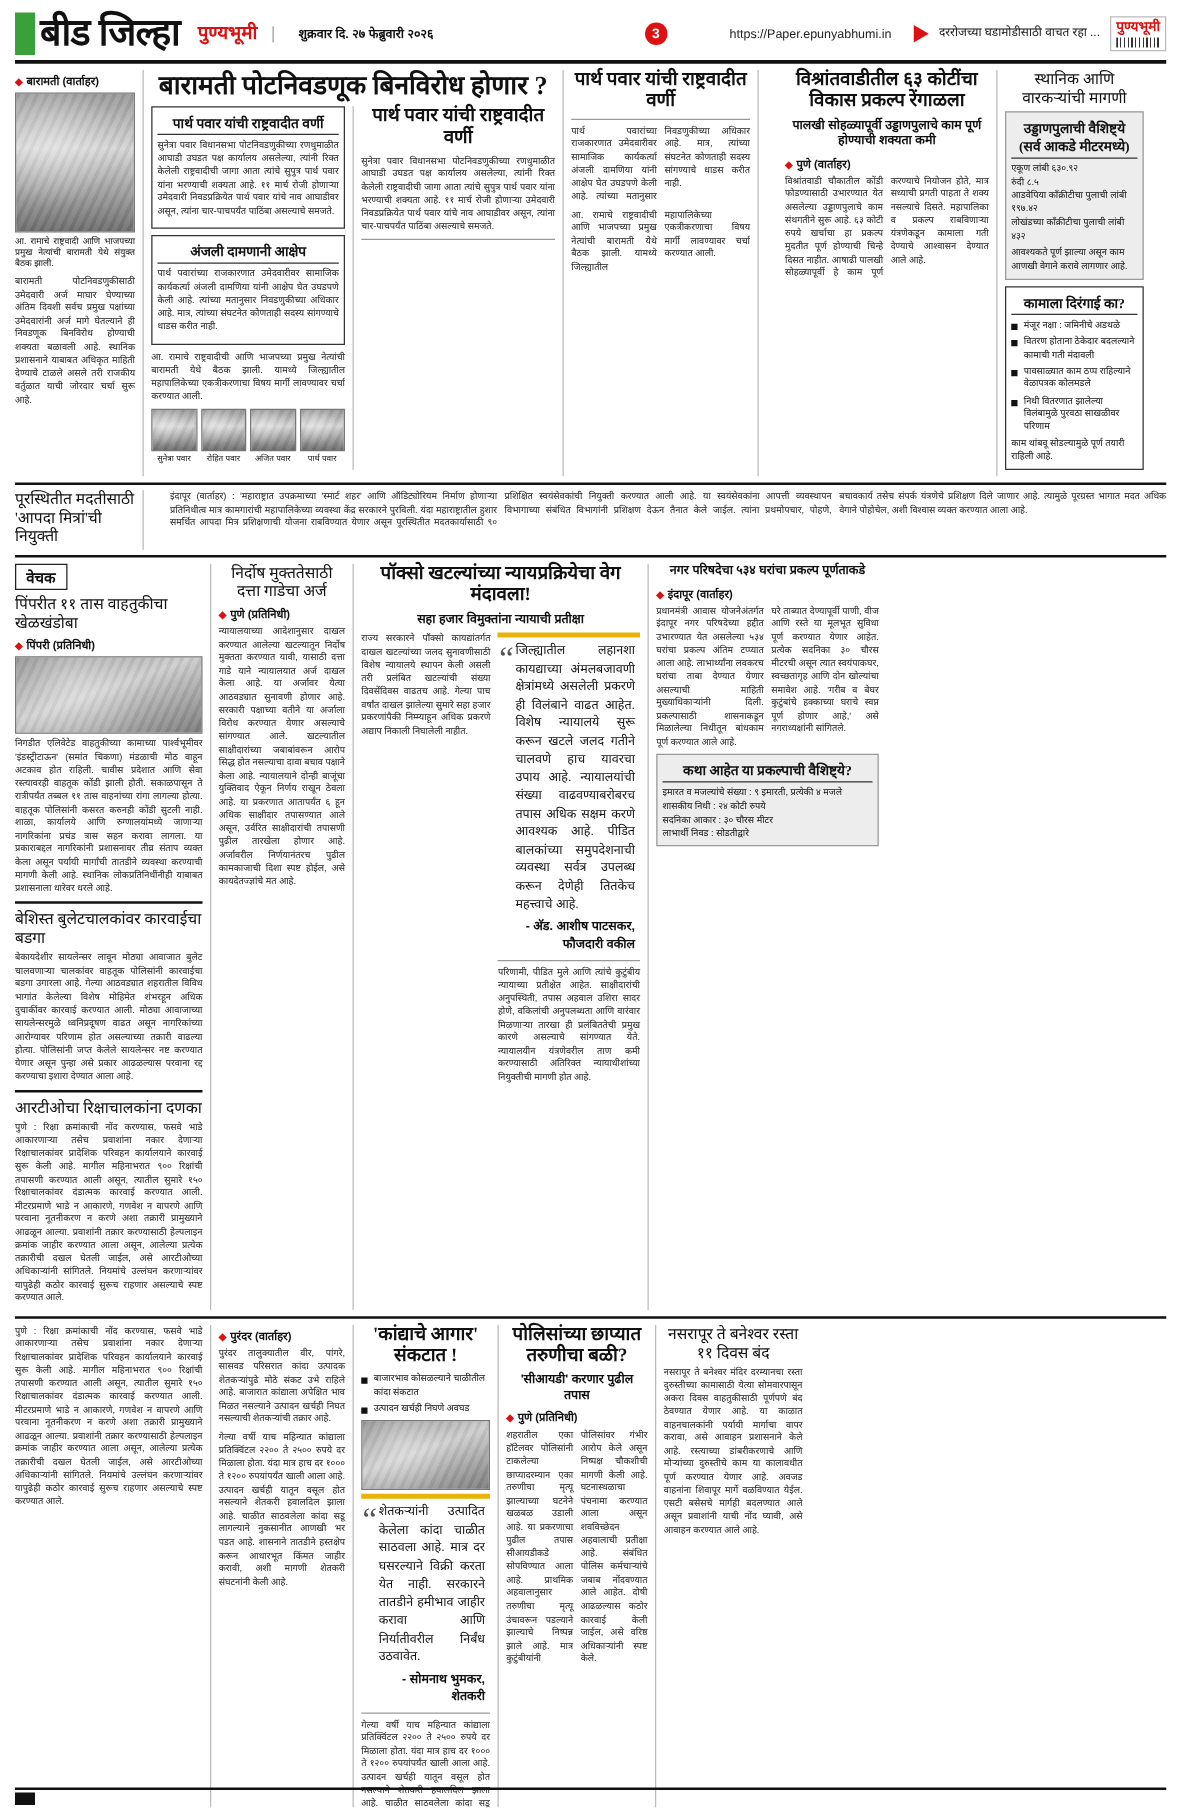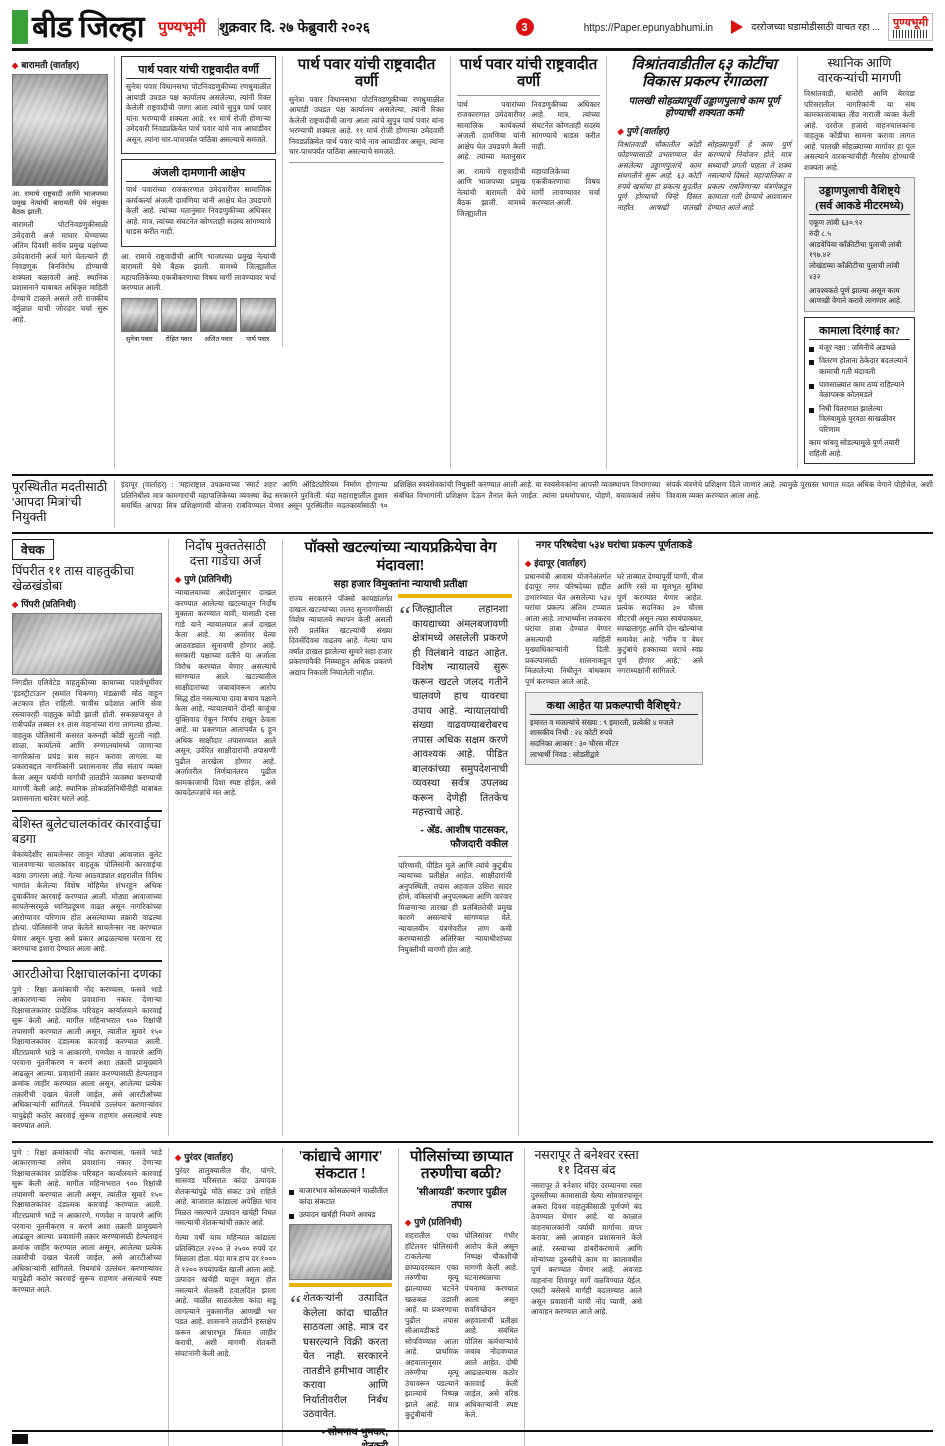--- a/index.html
+++ b/index.html
@@ -39,25 +39,25 @@
     line-height: 1;
   }
   .mast-sub {
     font-family: "Liberation Serif", serif;
     color: #d11;
     font-weight: bold;
     font-size: 15px;
     line-height: 1;
   }
   .mast-date {
-    font-size: 14px;
+    font-size: 10px;
     font-weight: bold;
     line-height: 1.3;
     border-left: 1px solid #999;
-    padding-left: 0;
+    padding-left: 20px;
     margin-left: 4px;
   }
   .mast-spacer { flex: 1; }
   .mast-badge {
     width: 18px; height: 18px; border-radius: 50%;
     background: #d11; color: #fff;
     font-size: 11px; font-weight: bold;
     display: flex; align-items: center; justify-content: center;
   }
   .mast-url { font-size: 10px; color: #222; padding-left: 42px; }
@@ -139,21 +139,21 @@
   }
   .body {
     font-size: 7.4px;
     line-height: 1.42;
     text-align: justify;
     color: #222;
     margin: 0 0 4px 0;
     word-break: break-word;
   }
   .body.two { column-count: 2; column-gap: 6px; }
-  .body.three { column-count: 3; column-gap: 6px; }
+  .body.three { column-count: 3; column-gap: 6px; margin-left: 15px; }
   .photo {
     width: 100%;
     background: linear-gradient(160deg,#8e8e8e,#cfcfcf 45%,#7d7d7d);
     border: 1px solid #777;
     margin-bottom: 3px;
     position: relative;
     overflow: hidden;
   }
   .photo.portrait { background: linear-gradient(180deg,#9b9b9b,#d6d6d6 40%,#6f6f6f); }
   .photo:after {
@@ -265,20 +265,21 @@
   <div class="section" style="align-items:stretch;">
 
     <div class="col" style="flex:0 0 96px;">
       <div class="byline">बारामती (वार्ताहर)</div>
       <div class="photo portrait" style="height:112px;"></div>
       <div class="cap">आ. रामाचे राष्ट्रवादी आणि भाजपच्या प्रमुख नेत्यांची बारामती येथे संयुक्त बैठक झाली.</div>
       <div class="body">बारामती पोटनिवडणुकीसाठी उमेदवारी अर्ज माघार घेण्याच्या अंतिम दिवशी सर्वच प्रमुख पक्षांच्या उमेदवारांनी अर्ज मागे घेतल्याने ही निवडणूक बिनविरोध होण्याची शक्यता बळावली आहे. स्थानिक प्रशासनाने याबाबत अधिकृत माहिती देण्याचे टाळले असले तरी राजकीय वर्तुळात याची जोरदार चर्चा सुरू आहे.</div>
     </div>
 
     <div class="col vline" style="flex:0 0 330px; padding-left:6px;">
+      <h1 class="head">बारामती पोटनिवडणूक बिनविरोध होणार ?</h1>
       <div style="display:flex; gap:6px;">
         <div style="flex:1;">
           <div class="boxed">
             <div class="boxed-title">पार्थ पवार यांची राष्ट्रवादीत वर्णी</div>
             <div class="body">सुनेत्रा पवार विधानसभा पोटनिवडणुकीच्या रणधुमाळीत आघाडी उघडत पक्ष कार्यालय असलेल्या, त्यांनी रिक्त केलेली राष्ट्रवादीची जागा आता त्यांचे सुपुत्र पार्थ पवार यांना भरण्याची शक्यता आहे. ११ मार्च रोजी होणाऱ्या उमेदवारी निवडप्रक्रियेत पार्थ पवार यांचे नाव आघाडीवर असून, त्यांना चार-पाचपर्यंत पाठिंबा असल्याचे समजते.</div>
           </div>
           <div class="boxed">
             <div class="boxed-title">अंजली दामणानी आक्षेप</div>
             <div class="body">पार्थ पवारांच्या राजकारणात उमेदवारीवर सामाजिक कार्यकर्त्या अंजली दामणिया यांनी आक्षेप घेत उघडपणे केली आहे. त्यांच्या मतानुसार निवडणुकीच्या अधिकार आहे. मात्र, त्यांच्या संघटनेत कोणताही सदस्य सांगण्याचे धाडस करीत नाही.</div>
           </div>
@@ -310,30 +311,29 @@
       </div>
     </div>
 
     <div class="col vline" style="flex:0 0 150px; padding-left:6px;">
       <h2 class="head">पार्थ पवार यांची राष्ट्रवादीत वर्णी</h2>
       <div class="rule"></div>
       <div class="body two">पार्थ पवारांच्या राजकारणात उमेदवारीवर सामाजिक कार्यकर्त्या अंजली दामणिया यांनी आक्षेप घेत उघडपणे केली आहे. त्यांच्या मतानुसार निवडणुकीच्या अधिकार आहे. मात्र, त्यांच्या संघटनेत कोणताही सदस्य सांगण्याचे धाडस करीत नाही.</div>
       <div class="body two">आ. रामाचे राष्ट्रवादीची आणि भाजपच्या प्रमुख नेत्यांची बारामती येथे बैठक झाली. यामध्ये जिल्ह्यातील महापालिकेच्या एकत्रीकरणाचा विषय मार्गी लावण्यावर चर्चा करण्यात आली.</div>
     </div>
 
-    <div class="col vline" style="flex:0 0 185px; padding-left:10px;font-style:italic;">
+    <div class="col vline" style="flex:0 0 185px; padding-left:21px;">
       <h2 class="head">विश्रांतवाडीतील ६३ कोटींचा विकास प्रकल्प रेंगाळला</h2>
       <div class="subhead">पालखी सोहळ्यापूर्वी उड्डाणपुलाचे काम पूर्ण होण्याची शक्यता कमी</div>
       <div class="byline">पुणे (वार्ताहर)</div>
       <div class="body two">विश्रांतवाडी चौकातील कोंडी फोडण्यासाठी उभारण्यात येत असलेल्या उड्डाणपुलाचे काम संथगतीने सुरू आहे. ६३ कोटी रुपये खर्चाचा हा प्रकल्प मुदतीत पूर्ण होण्याची चिन्हे दिसत नाहीत. आषाढी पालखी सोहळ्यापूर्वी हे काम पूर्ण करण्याचे नियोजन होते, मात्र सध्याची प्रगती पाहता ते शक्य नसल्याचे दिसते. महापालिका व प्रकल्प राबविणाऱ्या यंत्रणेकडून कामाला गती देण्याचे आश्वासन देण्यात आले आहे.</div>
     </div>
 
     <div class="col vline" style="flex:0 0 118px; padding-left:6px;">
       <h3 class="head center">स्थानिक आणि वारकऱ्यांची मागणी</h3>
-      <div class="body">विश्रांतवाडी, धानोरी आणि येरवडा परिसरातील नागरिकांनी या संथ कामकाजाबाबत तीव्र नाराजी व्यक्त केली आहे. दररोज हजारो वाहनचालकांना वाहतूक कोंडीचा सामना करावा लागत आहे. पालखी सोहळ्याच्या मार्गावर हा पूल असल्याने वारकऱ्यांचीही गैरसोय होण्याची शक्यता आहे.</div>
       <div class="shaded">
         <div class="boxed-title">उड्डाणपुलाची वैशिष्ट्ये (सर्व आकडे मीटरमध्ये)</div>
         <div class="kv">एकूण लांबी ६३०.९२</div>
         <div class="kv">रुंदी ८.५</div>
         <div class="kv">आडवेपिया काँक्रीटीचा पुलाची लांबी १९७.४२</div>
         <div class="kv">लोखंडच्या काँक्रीटीचा पुलाची लांबी ४३२</div>
         <div class="kv" style="margin-top:3px;">आवश्यकते पूर्ण झाल्या असून काम आणखी वेगाने करावे लागणार आहे.</div>
       </div>
       <div class="boxed">
         <div class="boxed-title">कामाला दिरंगाई का?</div>

